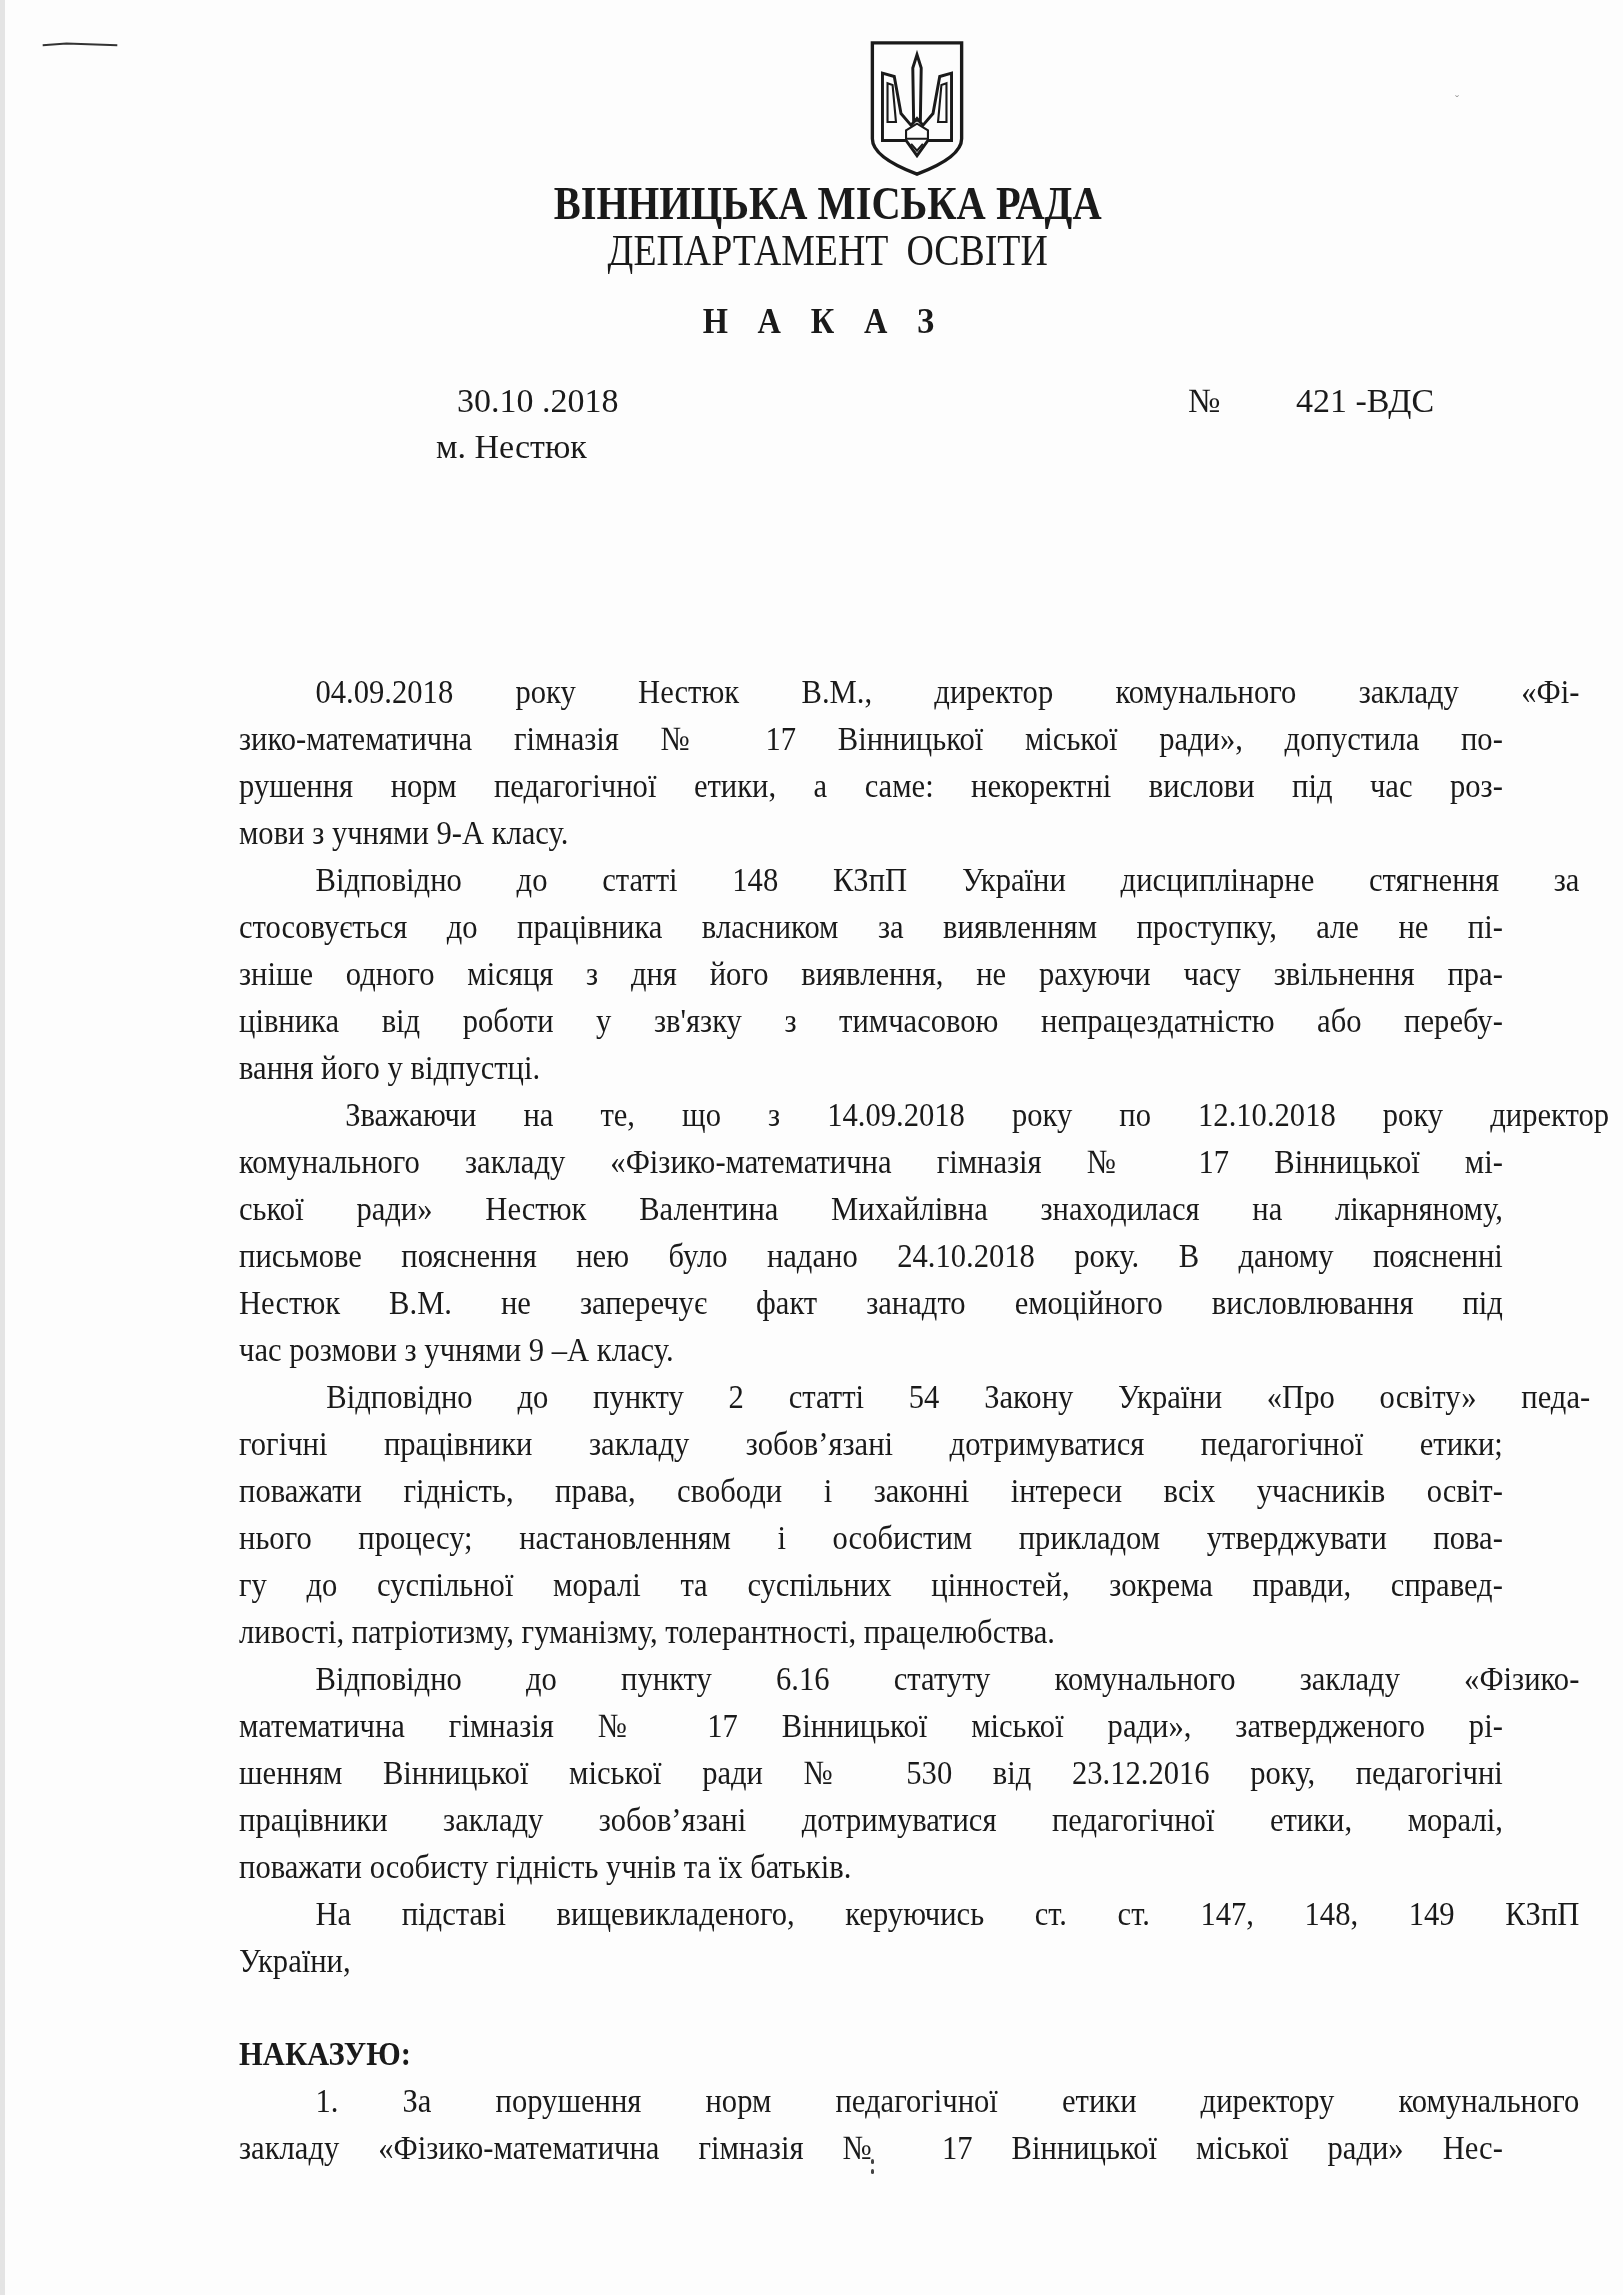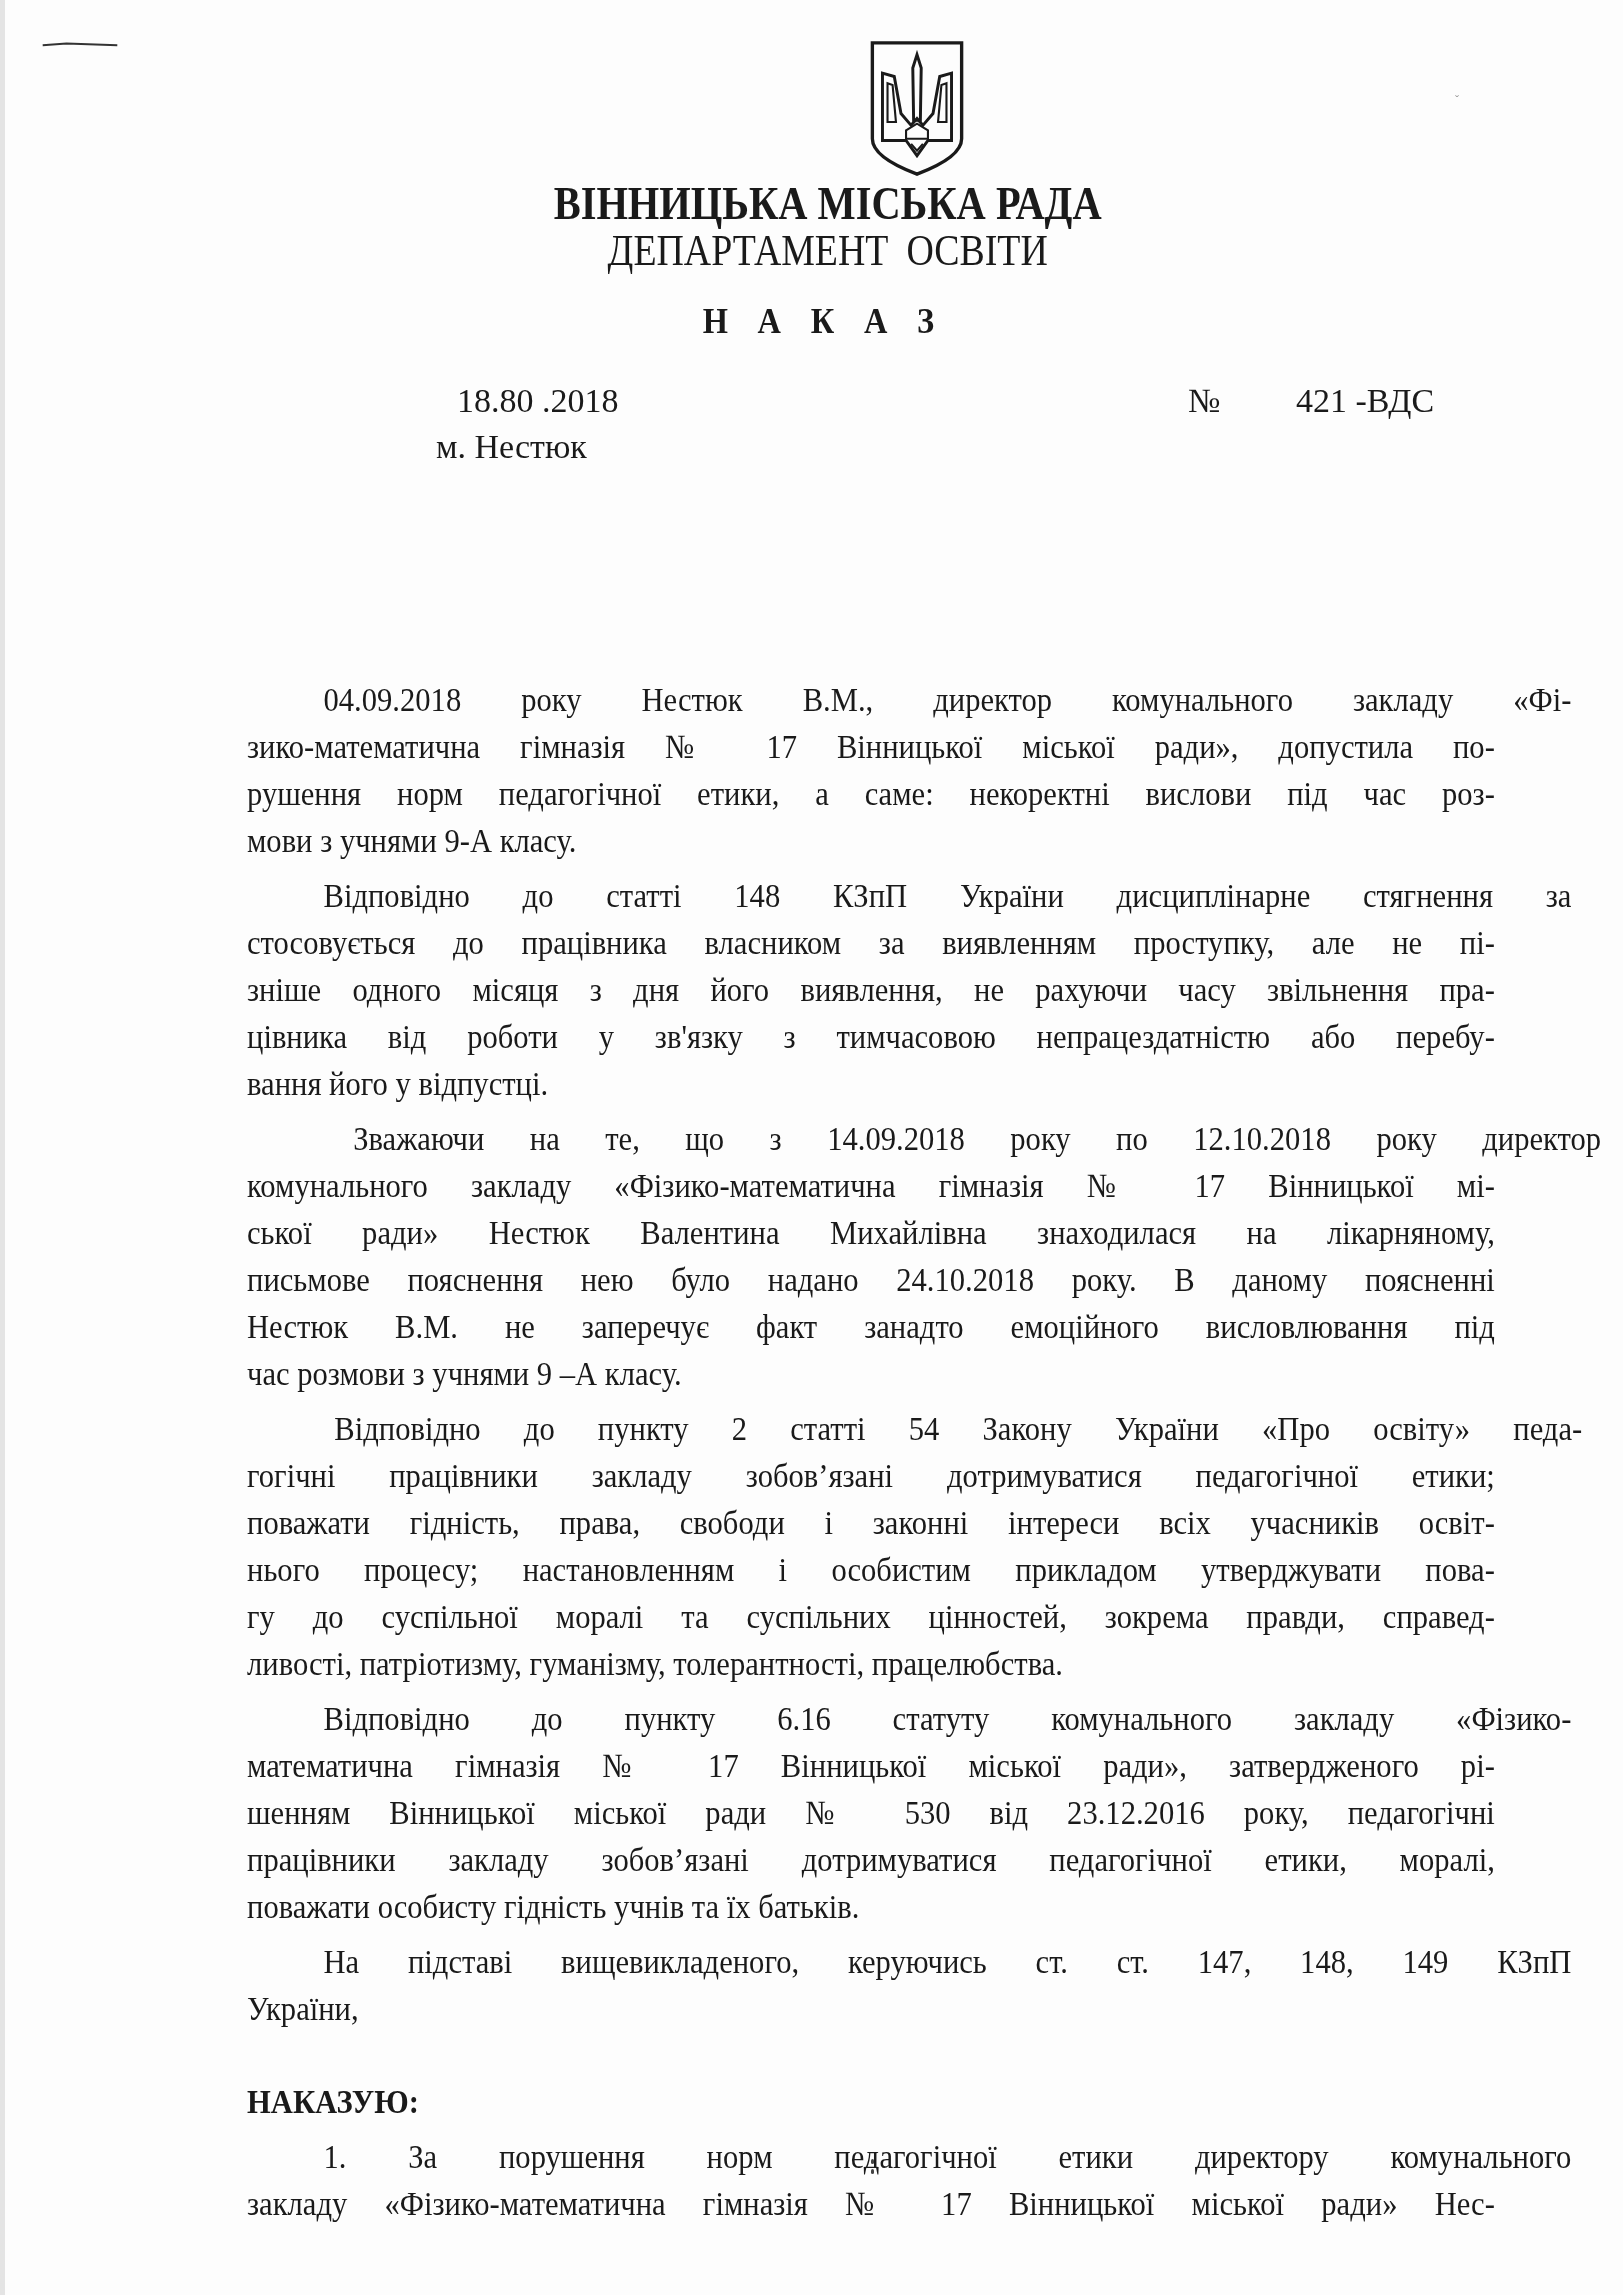--- a/index.html
+++ b/index.html
@@ -19,21 +19,21 @@
   .council { top: 176px; font-size: 47px; font-weight: bold; letter-spacing: 0px; transform: scaleX(0.86); transform-origin: 924px 0; }
   .dept { top: 225px; font-size: 44px; transform: scaleX(0.86); transform-origin: 924px 0; word-spacing: 10px; }
   .order-title { top: 300px; font-size: 36px; font-weight: bold; letter-spacing: 12px; transform: scaleX(0.9); transform-origin: 930px 0; }
   .date { position: absolute; left: 457px; top: 382px; font-size: 34px; }
   .numlabel { position: absolute; left: 1188px; top: 382px; font-size: 34px; }
   .numval { position: absolute; left: 1296px; top: 382px; font-size: 34px; text-align: right; }
   .city { position: absolute; left: 436px; top: 428px; font-size: 34px; }
   .subject { position: absolute; left: 241px; top: 497px; width: 930px; font-size: 34px; line-height: 47px; }
   .subject div { white-space: nowrap; transform: scaleX(0.9); transform-origin: 0 0; }
   .body { position: absolute; left: 239px; top: 668px; width: 1264px; font-size: 34px; line-height: 47px; }
-  .para { margin: 8px; }
+  .para { margin: 0; }
   .line { display: block; white-space: nowrap; text-align: justify; text-align-last: justify; transform: scaleX(0.9); transform-origin: 0 0; width: 111.1%; }
   .line.last { text-align-last: left; }
   .indent1 { padding-left: 97px; }
   .indent2 { padding-left: 118px; }
   .indent3 { padding-left: 85px; }
   .order-word { margin-top: 46px; font-weight: bold; }
   .speck { position: absolute; width: 3.4px; height: 5px; background: #444; border-radius: 1.7px; }
 </style>
 </head>
 <body>
@@ -53,21 +53,21 @@
     <path d="M22 52 L28 54 L32 98 L22 98 Z" fill="none" stroke="#1a1a1a" stroke-width="2.5"></path>
     <path d="M92 52 L86 54 L82 98 L92 98 Z" fill="none" stroke="#1a1a1a" stroke-width="2.5"></path>
     <path d="M44 108 L57 100 L70 108 L70 118 L44 118 Z" fill="none" stroke="#1a1a1a" stroke-width="2.5"></path>
     <path d="M50 124 L57 132 L64 124" fill="none" stroke="#1a1a1a" stroke-width="2.5"></path>
   </svg>
 
   <div class="hdr council">ВІННИЦЬКА МІСЬКА РАДА</div>
   <div class="hdr dept">ДЕПАРТАМЕНТ  ОСВІТИ</div>
   <div class="hdr order-title">Н А К А З</div>
 
-  <div class="date">18.80 .2018</div>
+  <div class="date">30.10 .2018</div>
   <div class="numlabel">№</div>
   <div class="numval">421 -ВДС</div>
   <div class="city">м. Нестюк</div>
 
 
   <div class="body">
     <div class="para">
       <span class="line indent3">04.09.2018 року Нестюк В.М.,  директор  комунального закладу «Фі-</span>
       <span class="line">зико-математична гімназія № 17 Вінницької міської ради», допустила по-</span>
       <span class="line">рушення норм педагогічної етики, а саме:  некоректні вислови під час роз-</span>

